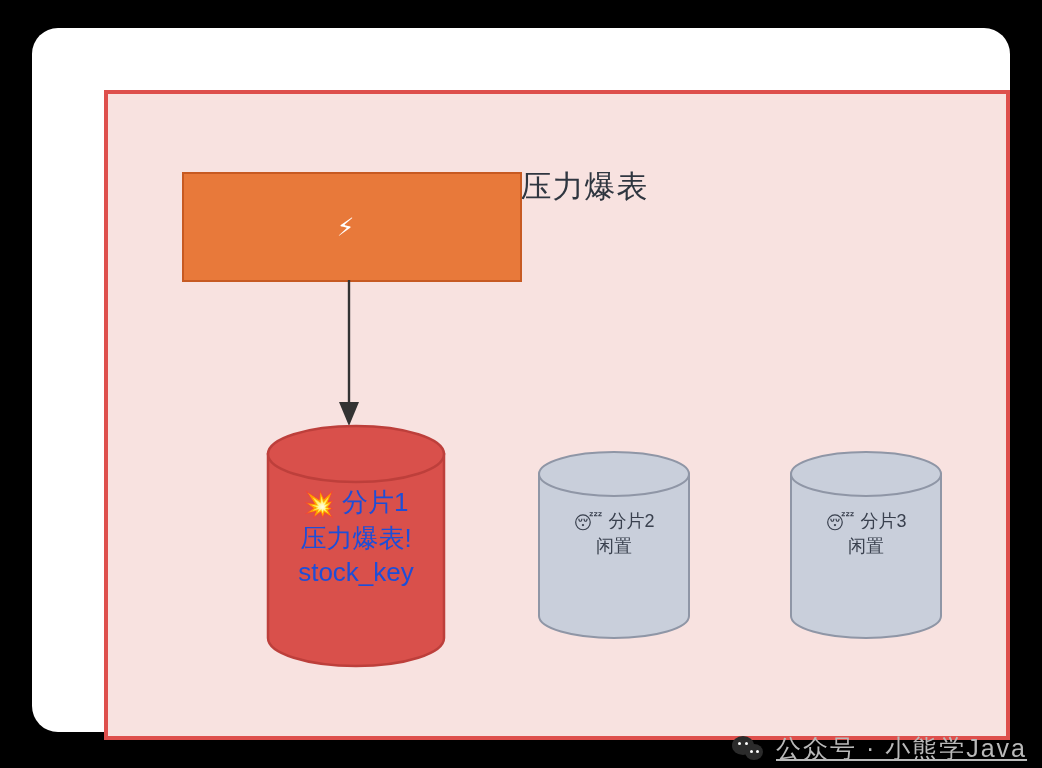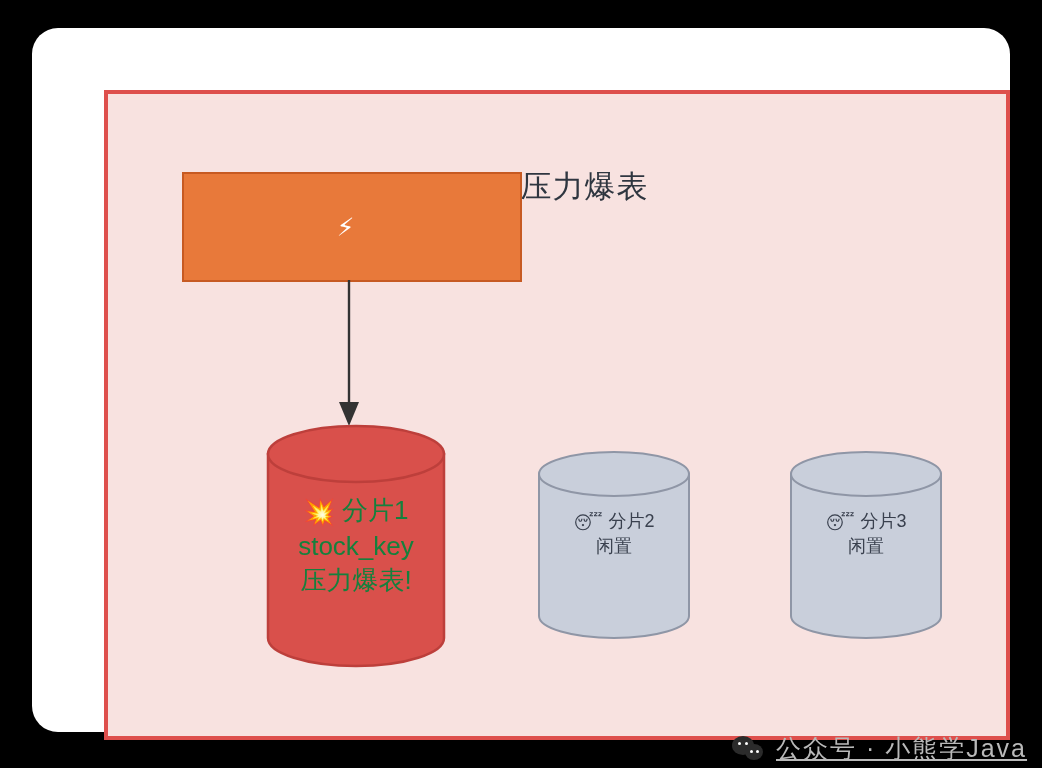--- a/index.html
+++ b/index.html
@@ -107,22 +107,22 @@
     line-height: 1.30;
     white-space: nowrap;
     pointer-events: none;
   }
   .cyl-line { display: block; }
   .cyl-line .emoji { margin-right: 6px; vertical-align: -2px; }
 
   
   #cyl1 { left: 156px; top: 328px; width: 184px; height: 248px; }
   #cyl1 .cyl-label {
-    top: 72px;
-    color: #15803d;
+    top: 64px;
+    color: #1d4ed8;
     font-size: 26px;
   }
   #cyl1 .cyl-line.mono { font-size: 26px; }
 
   
   #cyl2 { left: 428px; top: 356px; width: 156px; height: 190px; }
   #cyl3 { left: 680px; top: 356px; width: 156px; height: 190px; }
   #cyl2 .cyl-label, #cyl3 .cyl-label {
     top: 60px;
     color: #39404e;
@@ -188,22 +188,22 @@
       <polygon points="13,146 3,122 23,122" fill="#333333"></polygon>
     </svg>
 
     <div class="cyl" id="cyl1">
       <svg width="184" height="248" viewBox="0 0 184 248">
         <path d="M4,32 L4,216 A88,28 0 0,0 180,216 L180,32 Z" fill="#d9504b" stroke="#bd3f3b" stroke-width="2.5"></path>
         <ellipse cx="92" cy="32" rx="88" ry="28" fill="#d9504b" stroke="#bd3f3b" stroke-width="2.5"></ellipse>
       </svg>
       <div class="cyl-label">
         <span class="cyl-line"><span class="emoji">💥</span><span>分片1</span></span>
+        <span class="cyl-line">压力爆表!</span>
         <span class="cyl-line mono">stock_key</span>
-        <span class="cyl-line">压力爆表!</span>
       </div>
     </div>
 
     <div class="cyl" id="cyl2">
       <svg width="156" height="190" viewBox="0 0 156 190">
         <path d="M3,24 L3,166 A75,22 0 0,0 153,166 L153,24 Z" fill="#c9cfdb" stroke="#8f96a6" stroke-width="2"></path>
         <ellipse cx="78" cy="24" rx="75" ry="22" fill="#c9cfdb" stroke="#8f96a6" stroke-width="2"></ellipse>
       </svg>
       <div class="cyl-label">
         <span class="cyl-line"><span class="emoji">😴</span><span>分片2</span></span>

